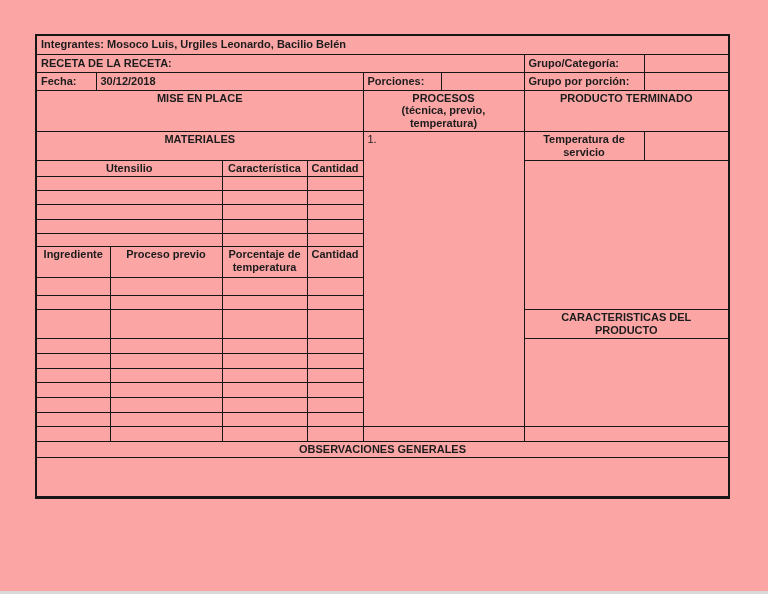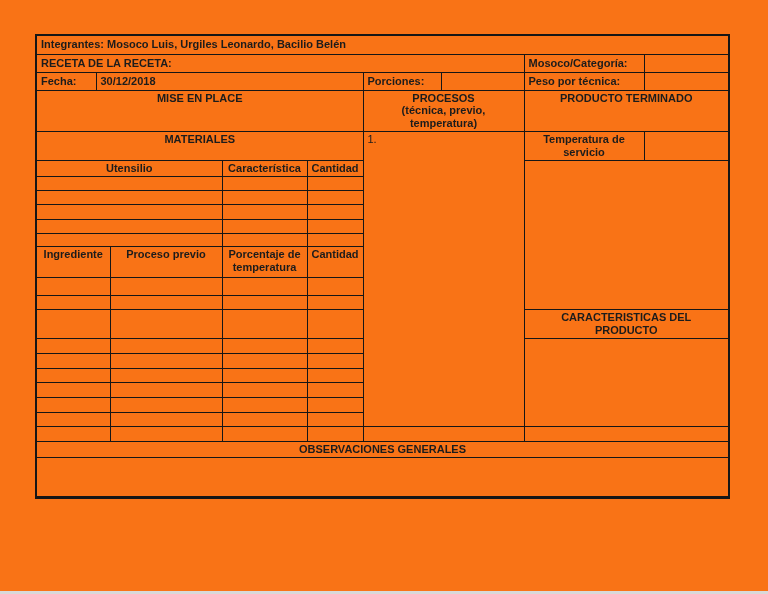--- a/index.html
+++ b/index.html
@@ -4,21 +4,21 @@
 <style>
   html, body {
     margin: 0;
     padding: 0;
     background: #ffffff;
   }
   .page {
     position: relative;
     width: 768px;
     height: 594px;
-    background: #f97316;
+    background: #fca5a5;
     overflow: hidden;
     font-family: "Liberation Sans", sans-serif;
     color: #1c1c1c;
   }
   .page-bottom-edge {
     position: absolute;
     left: 0;
     bottom: 0;
     width: 100%;
     height: 3px;
@@ -68,30 +68,30 @@
         <col style="width:85px">
     </colgroup>
 
     <tbody>
         <tr style="height:19px">
       <td colspan="9" class="b lft">Integrantes: Mosoco Luis, Urgiles Leonardo, Bacilio Belén</td>
     </tr>
 
     <tr style="height:18px">
       <td colspan="7" class="b lft">RECETA DE LA RECETA:</td>
-      <td class="b lft">Mosoco/Categoría:</td>
+      <td class="b lft">Grupo/Categoría:</td>
       <td></td>
     </tr>
 
     <tr style="height:18px">
       <td class="b lft">Fecha:</td>
       <td colspan="4" class="b lft">30/12/2018</td>
       <td class="b lft">Porciones:</td>
       <td></td>
-      <td class="b lft">Peso por técnica:</td>
+      <td class="b lft">Grupo por porción:</td>
       <td></td>
     </tr>
 
     <tr style="height:30px">
       <td colspan="5" class="b ctr top">MISE EN PLACE</td>
       <td colspan="2" class="b ctr top nopad">
         <span class="small-line">PROCESOS</span>
         <span class="small-line">(técnica, previo, temperatura)</span>
       </td>
       <td colspan="2" class="b ctr top">PRODUCTO TERMINADO</td>

